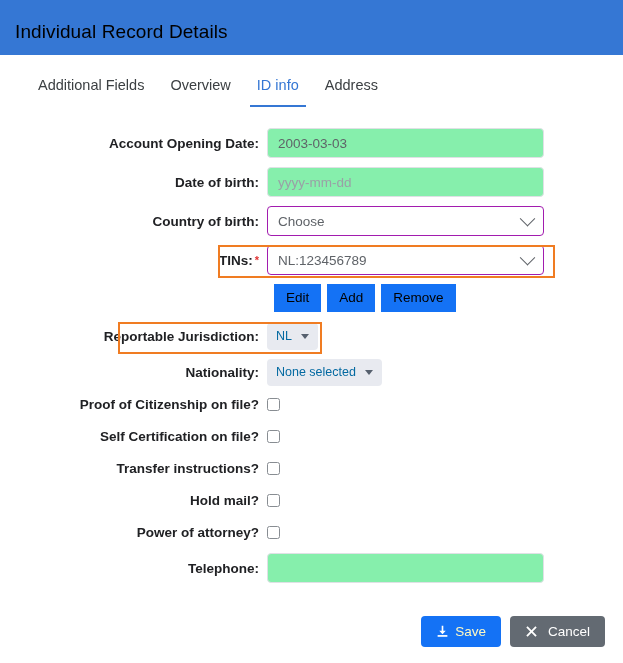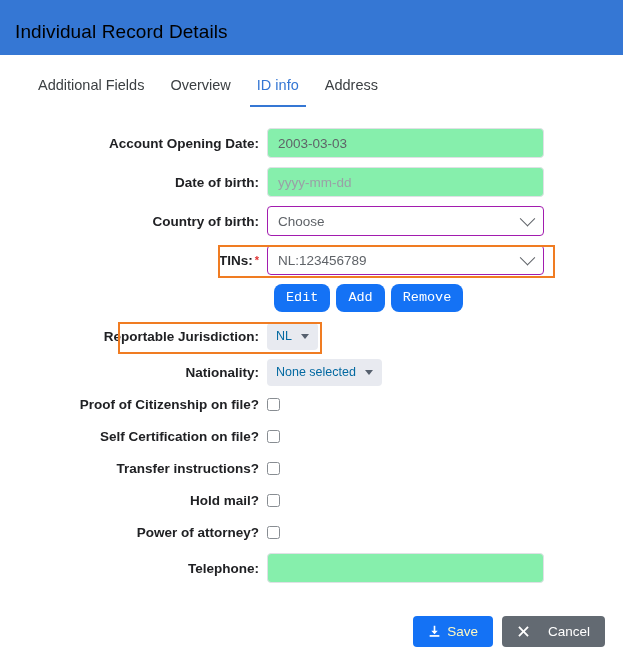--- a/index.html
+++ b/index.html
@@ -159,25 +159,25 @@
   
   .btn-row {
     display: flex;
     gap: 6px;
     margin-left: 274px;
     margin-bottom: 11px;
   }
   .btn-blue {
     background: #1472f5;
     border: none;
-    color: #ffffff;
-    font-size: 13.5px;
-    font-family: Liberation Mono, monospace;
+    color: #000000;
+    font-size: 13.5px;
+    font-family: Liberation Sans, sans-serif;
     padding: 6px 12px;
-    border-radius: 8px;
+    border-radius: 0;
     cursor: pointer;
     line-height: 1.2;
   }
 
   
   .mini-drop {
     background: #e8eaf0;
     border: none;
     border-radius: 4px;
     font-size: 12.5px;
@@ -232,21 +232,21 @@
   .btn-cancel {
     background: #636a72;
     color: #fff;
     border: none;
     border-radius: 4px;
     font-size: 13.5px;
     font-family: "Liberation Sans", sans-serif;
     padding: 8px 15px;
     display: inline-flex;
     align-items: center;
-    gap: 18px;
+    gap: 10px;
     cursor: pointer;
   }
   .ico { width: 13px; height: 13px; display:block; }
 </style>
 </head>
 <body>
 
 <div class="header-bar">
   <div class="header-title">Individual Record Details</div>
 </div>

